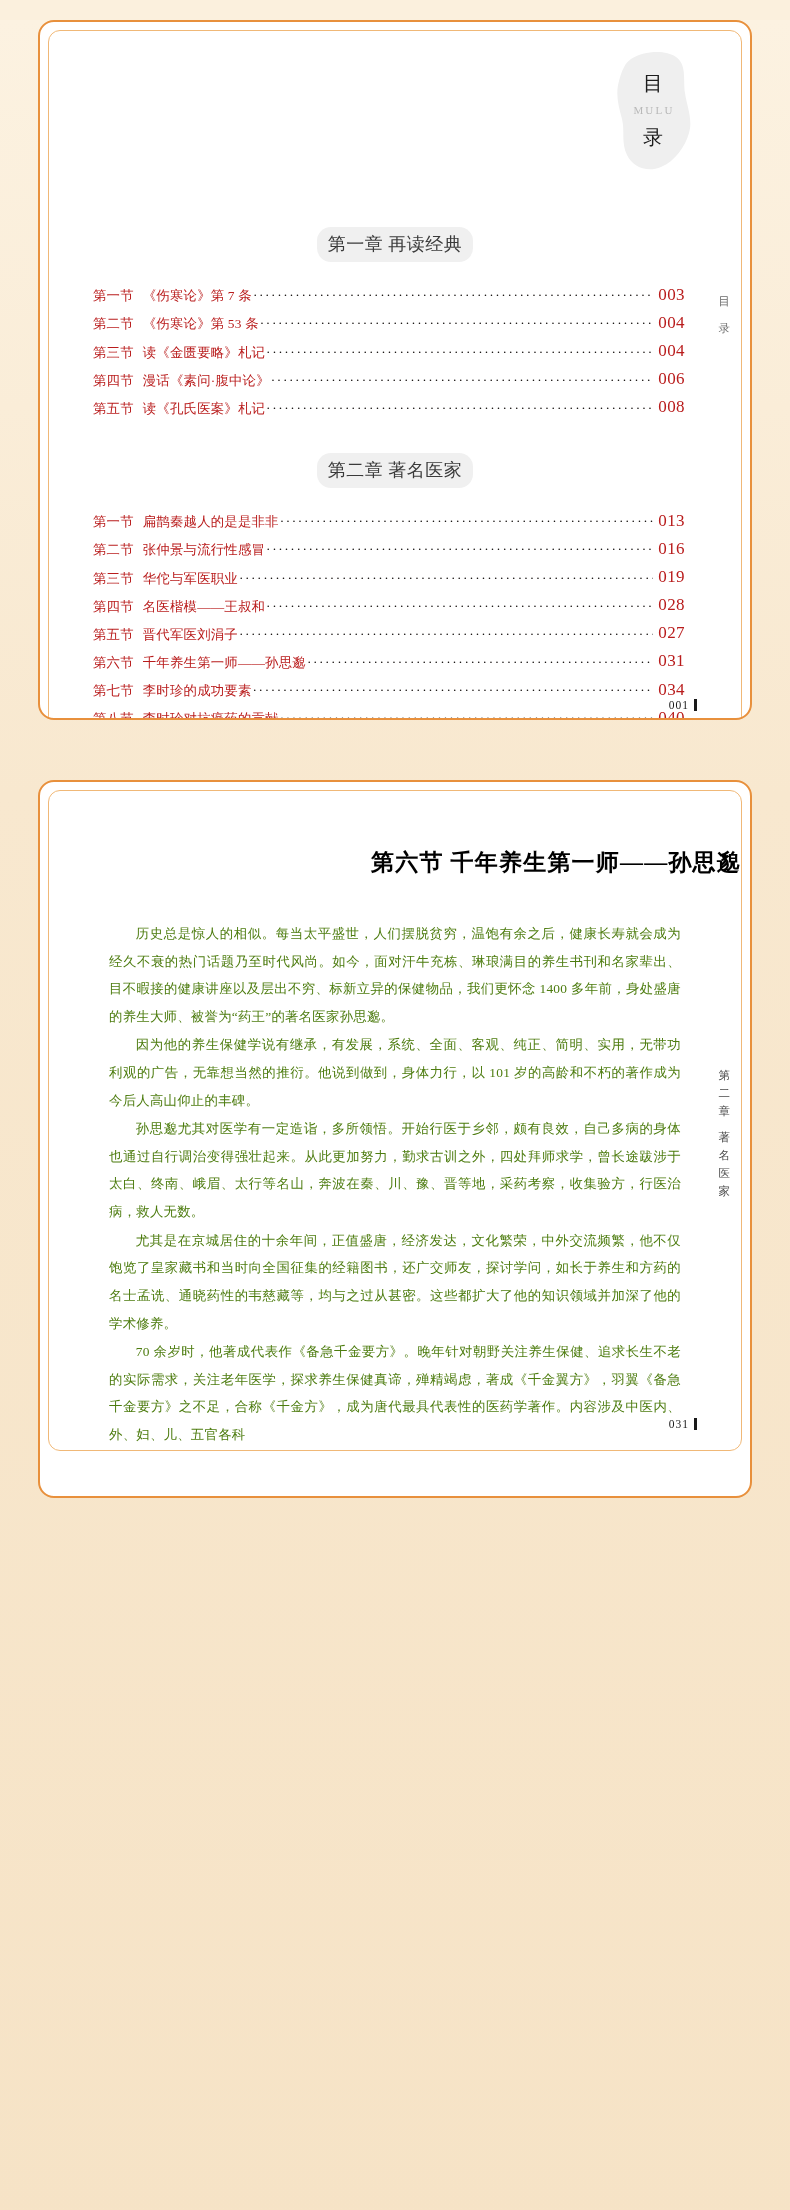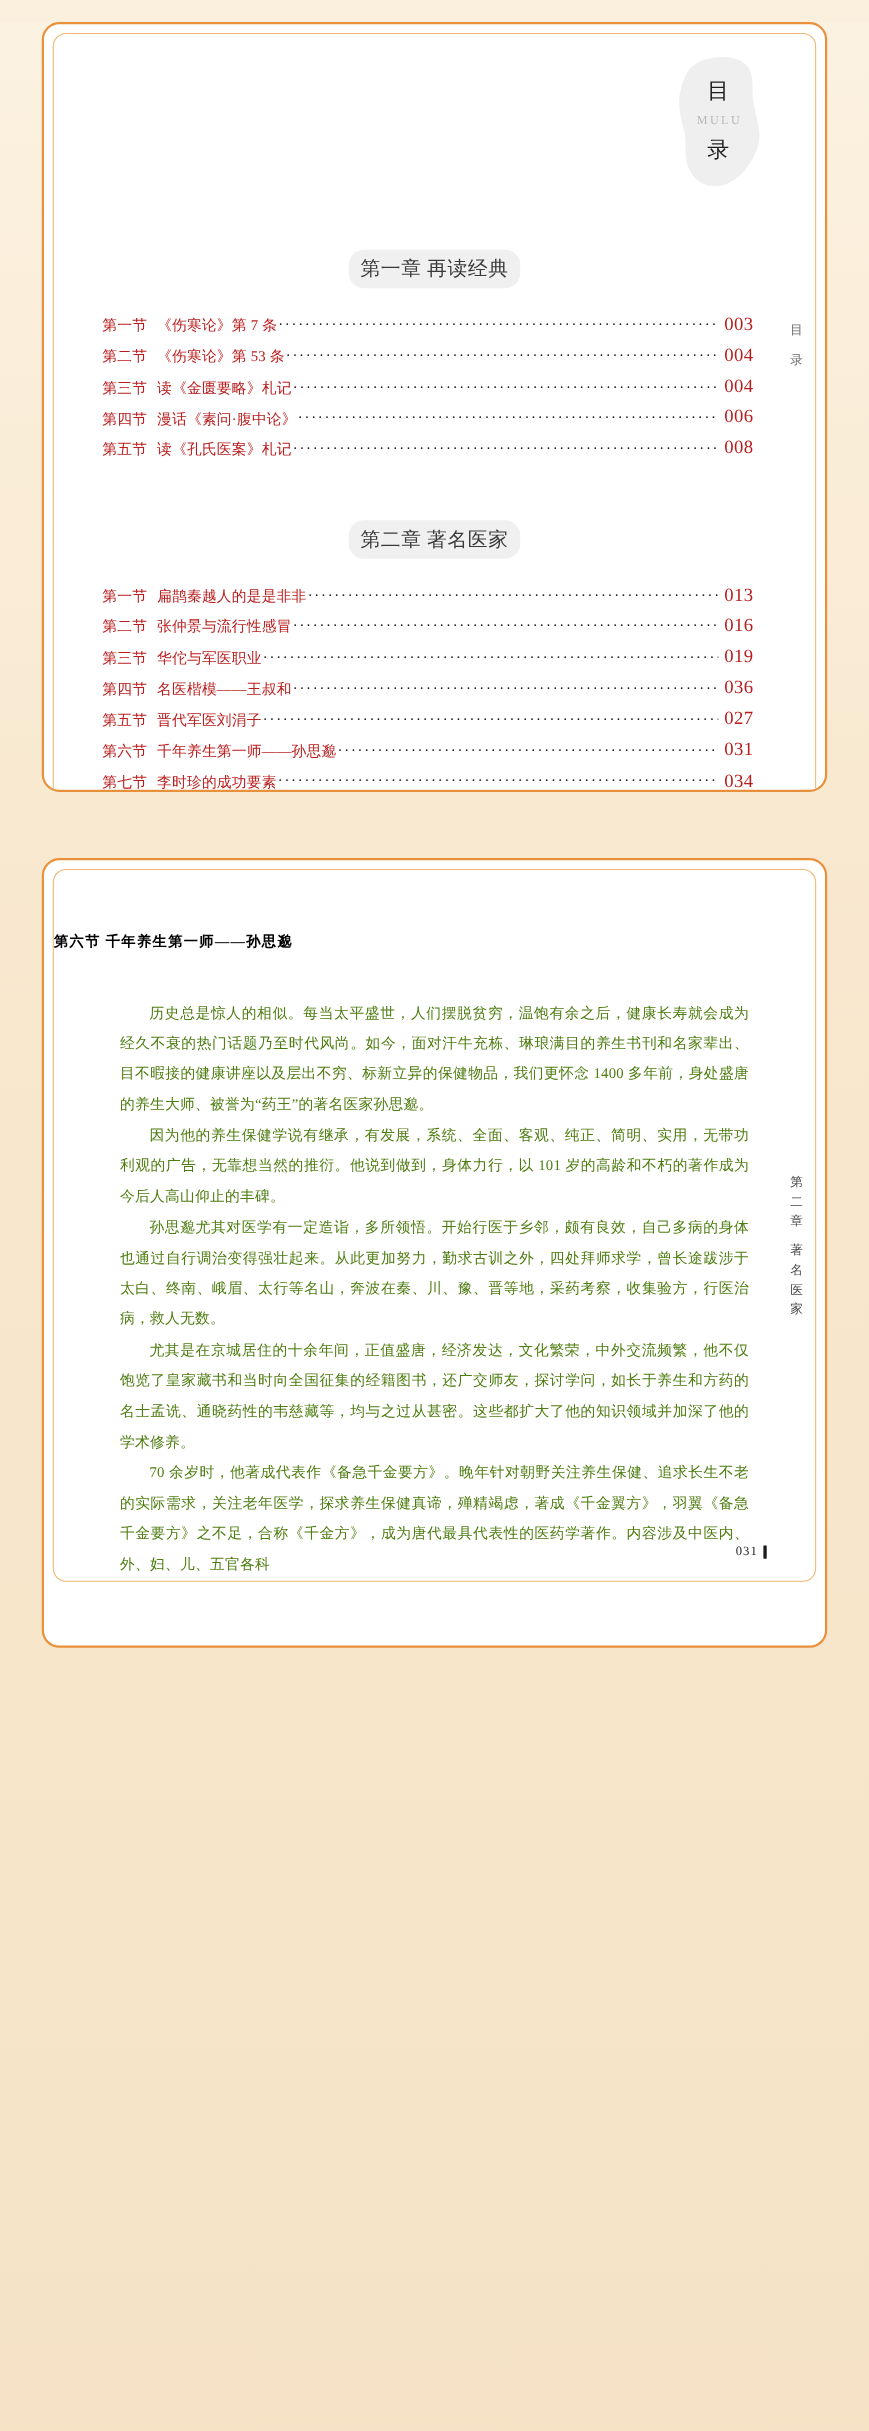--- a/index.html
+++ b/index.html
@@ -81,21 +81,21 @@
     background:#f0f0f0;
     border-radius:14px;
     text-align:center;
     font-size:18px;
     color:#3a3a3a;
     letter-spacing:.5px;
     padding:5px 0 6px 0;
     font-family:"Liberation Serif","DejaVu Serif",serif;
   }
   .ch1-pos{margin-top:196px;}
-  .ch2-pos{margin-top:52px;}
+  .ch2-pos{margin-top:32px;}
 
   
   .toc-list{
     margin:18px 0 0 0;
     padding:0 56px 0 44px;
     list-style:none;
   }
   .toc-row{
     display:flex;
     align-items:flex-end;
@@ -170,22 +170,22 @@
   }
   .folio-bar{
     display:inline-block;
     width:3px;
     height:12px;
     background:#1a1a1a;
   }
 
   
   .article-title{
-    text-align:left;
-    font-size:13px;
+    text-align:right;
+    font-size:23px;
     font-weight:bold;
     color:#000;
     letter-spacing:1.2px;
     margin:56px 0 0 0;
     font-family:"Liberation Serif","DejaVu Serif",serif;
   }
   .article-body{
     margin:42px 0 0 0;
     padding:0 60px 0 60px;
   }
@@ -282,21 +282,21 @@
         <li class="toc-row">
           <span class="toc-sec">第三节</span>
           <span class="toc-title">华佗与军医职业</span>
           <span class="toc-dots"></span>
           <span class="toc-page">019</span>
         </li>
         <li class="toc-row">
           <span class="toc-sec">第四节</span>
           <span class="toc-title">名医楷模——王叔和</span>
           <span class="toc-dots"></span>
-          <span class="toc-page">036</span>
+          <span class="toc-page">028</span>
         </li>
         <li class="toc-row">
           <span class="toc-sec">第五节</span>
           <span class="toc-title">晋代军医刘涓子</span>
           <span class="toc-dots"></span>
           <span class="toc-page">027</span>
         </li>
         <li class="toc-row">
           <span class="toc-sec">第六节</span>
           <span class="toc-title">千年养生第一师——孙思邈</span>

